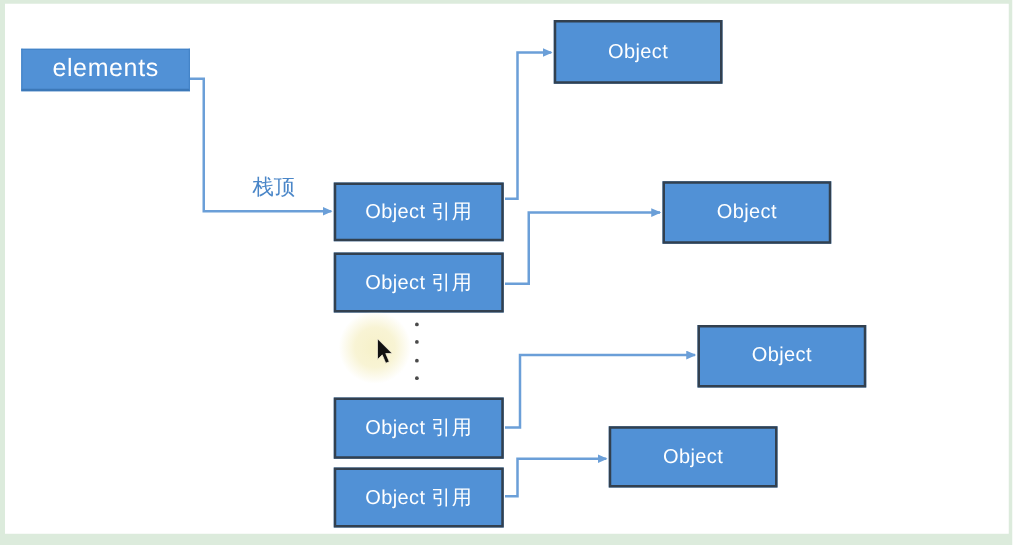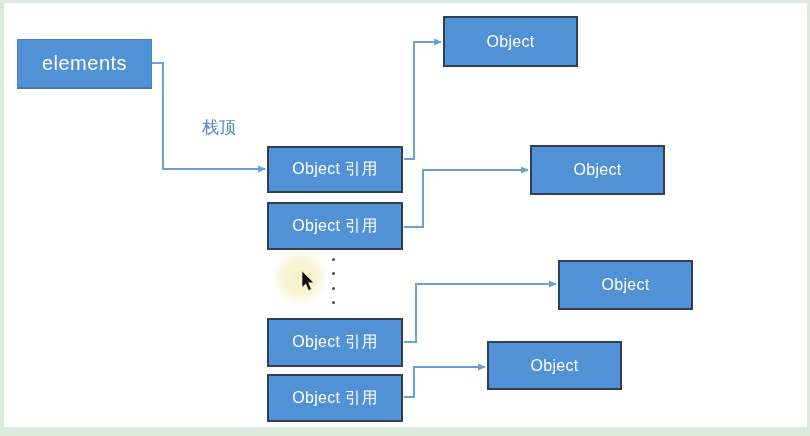--- a/index.html
+++ b/index.html
@@ -89,25 +89,25 @@
         <path d="M0,0 L8,3.5 L0,7 Z"></path>
       </marker>
     </defs>
     <polyline points="152,63 163,63 163,169 265,169" marker-end="url(#arrow)"></polyline>
     <polyline points="404,159 414,159 414,42 441,42" marker-end="url(#arrow)"></polyline>
     <polyline points="404,227 423,227 423,170 528,170" marker-end="url(#arrow)"></polyline>
     <polyline points="404,342 416,342 416,284 556,284" marker-end="url(#arrow)"></polyline>
     <polyline points="404,397 414,397 414,367 485,367" marker-end="url(#arrow)"></polyline>
   </svg>
 
-  <div class="node elements" style="left:17px;top:39px;width:135px;height:50px;justify-content:center;">
+  <div class="node elements" style="left:17px;top:39px;width:135px;height:34px;justify-content:center;">
     <span>elements</span>
   </div>
 
-  <div class="side-label" style="left:202px;top:116px;">栈顶</div>
+  <div class="side-label" style="left:202px;top:138px;">栈顶</div>
   <div class="side-label" style="left:200px;top:399px;margin-top:36px;">栈底</div>
 
   <div class="node" style="left:267px;top:146px;width:136px;height:47px;">
     <span>Object 引用</span>
   </div>
   <div class="node" style="left:267px;top:202px;width:136px;height:48px;">
     <span>Object 引用</span>
   </div>
   <div class="node" style="left:267px;top:318px;width:136px;height:49px;">
     <span>Object 引用</span>

